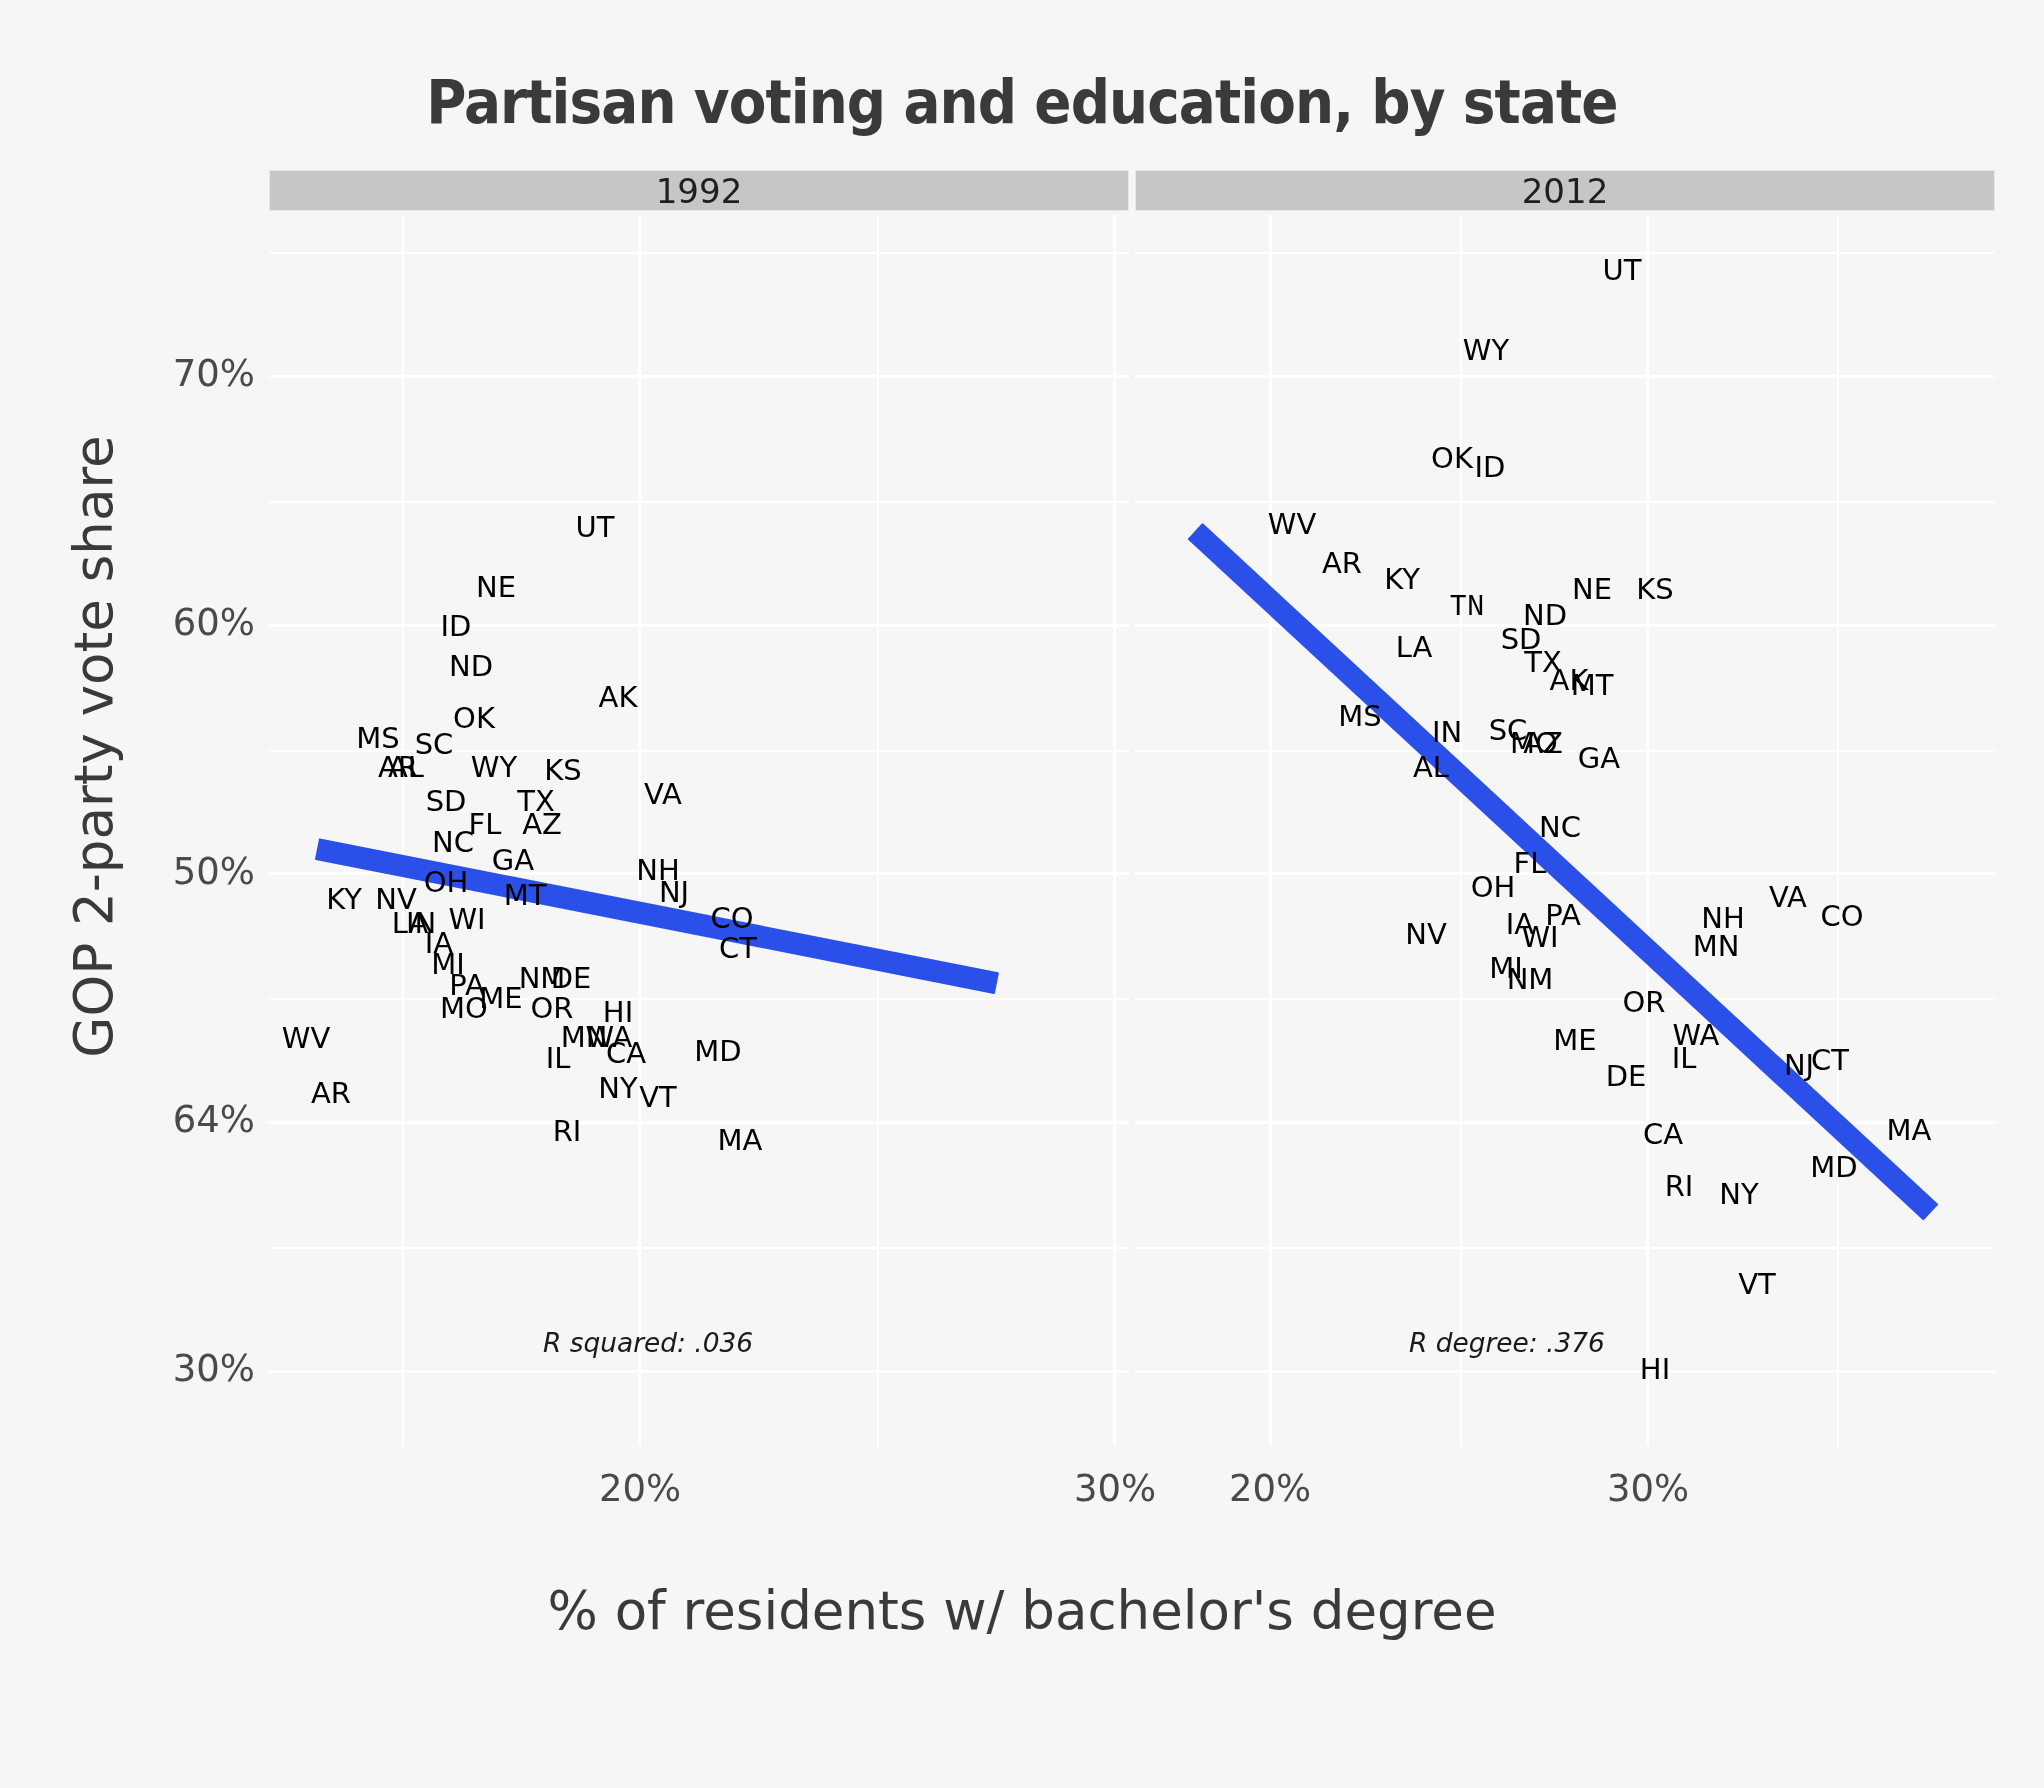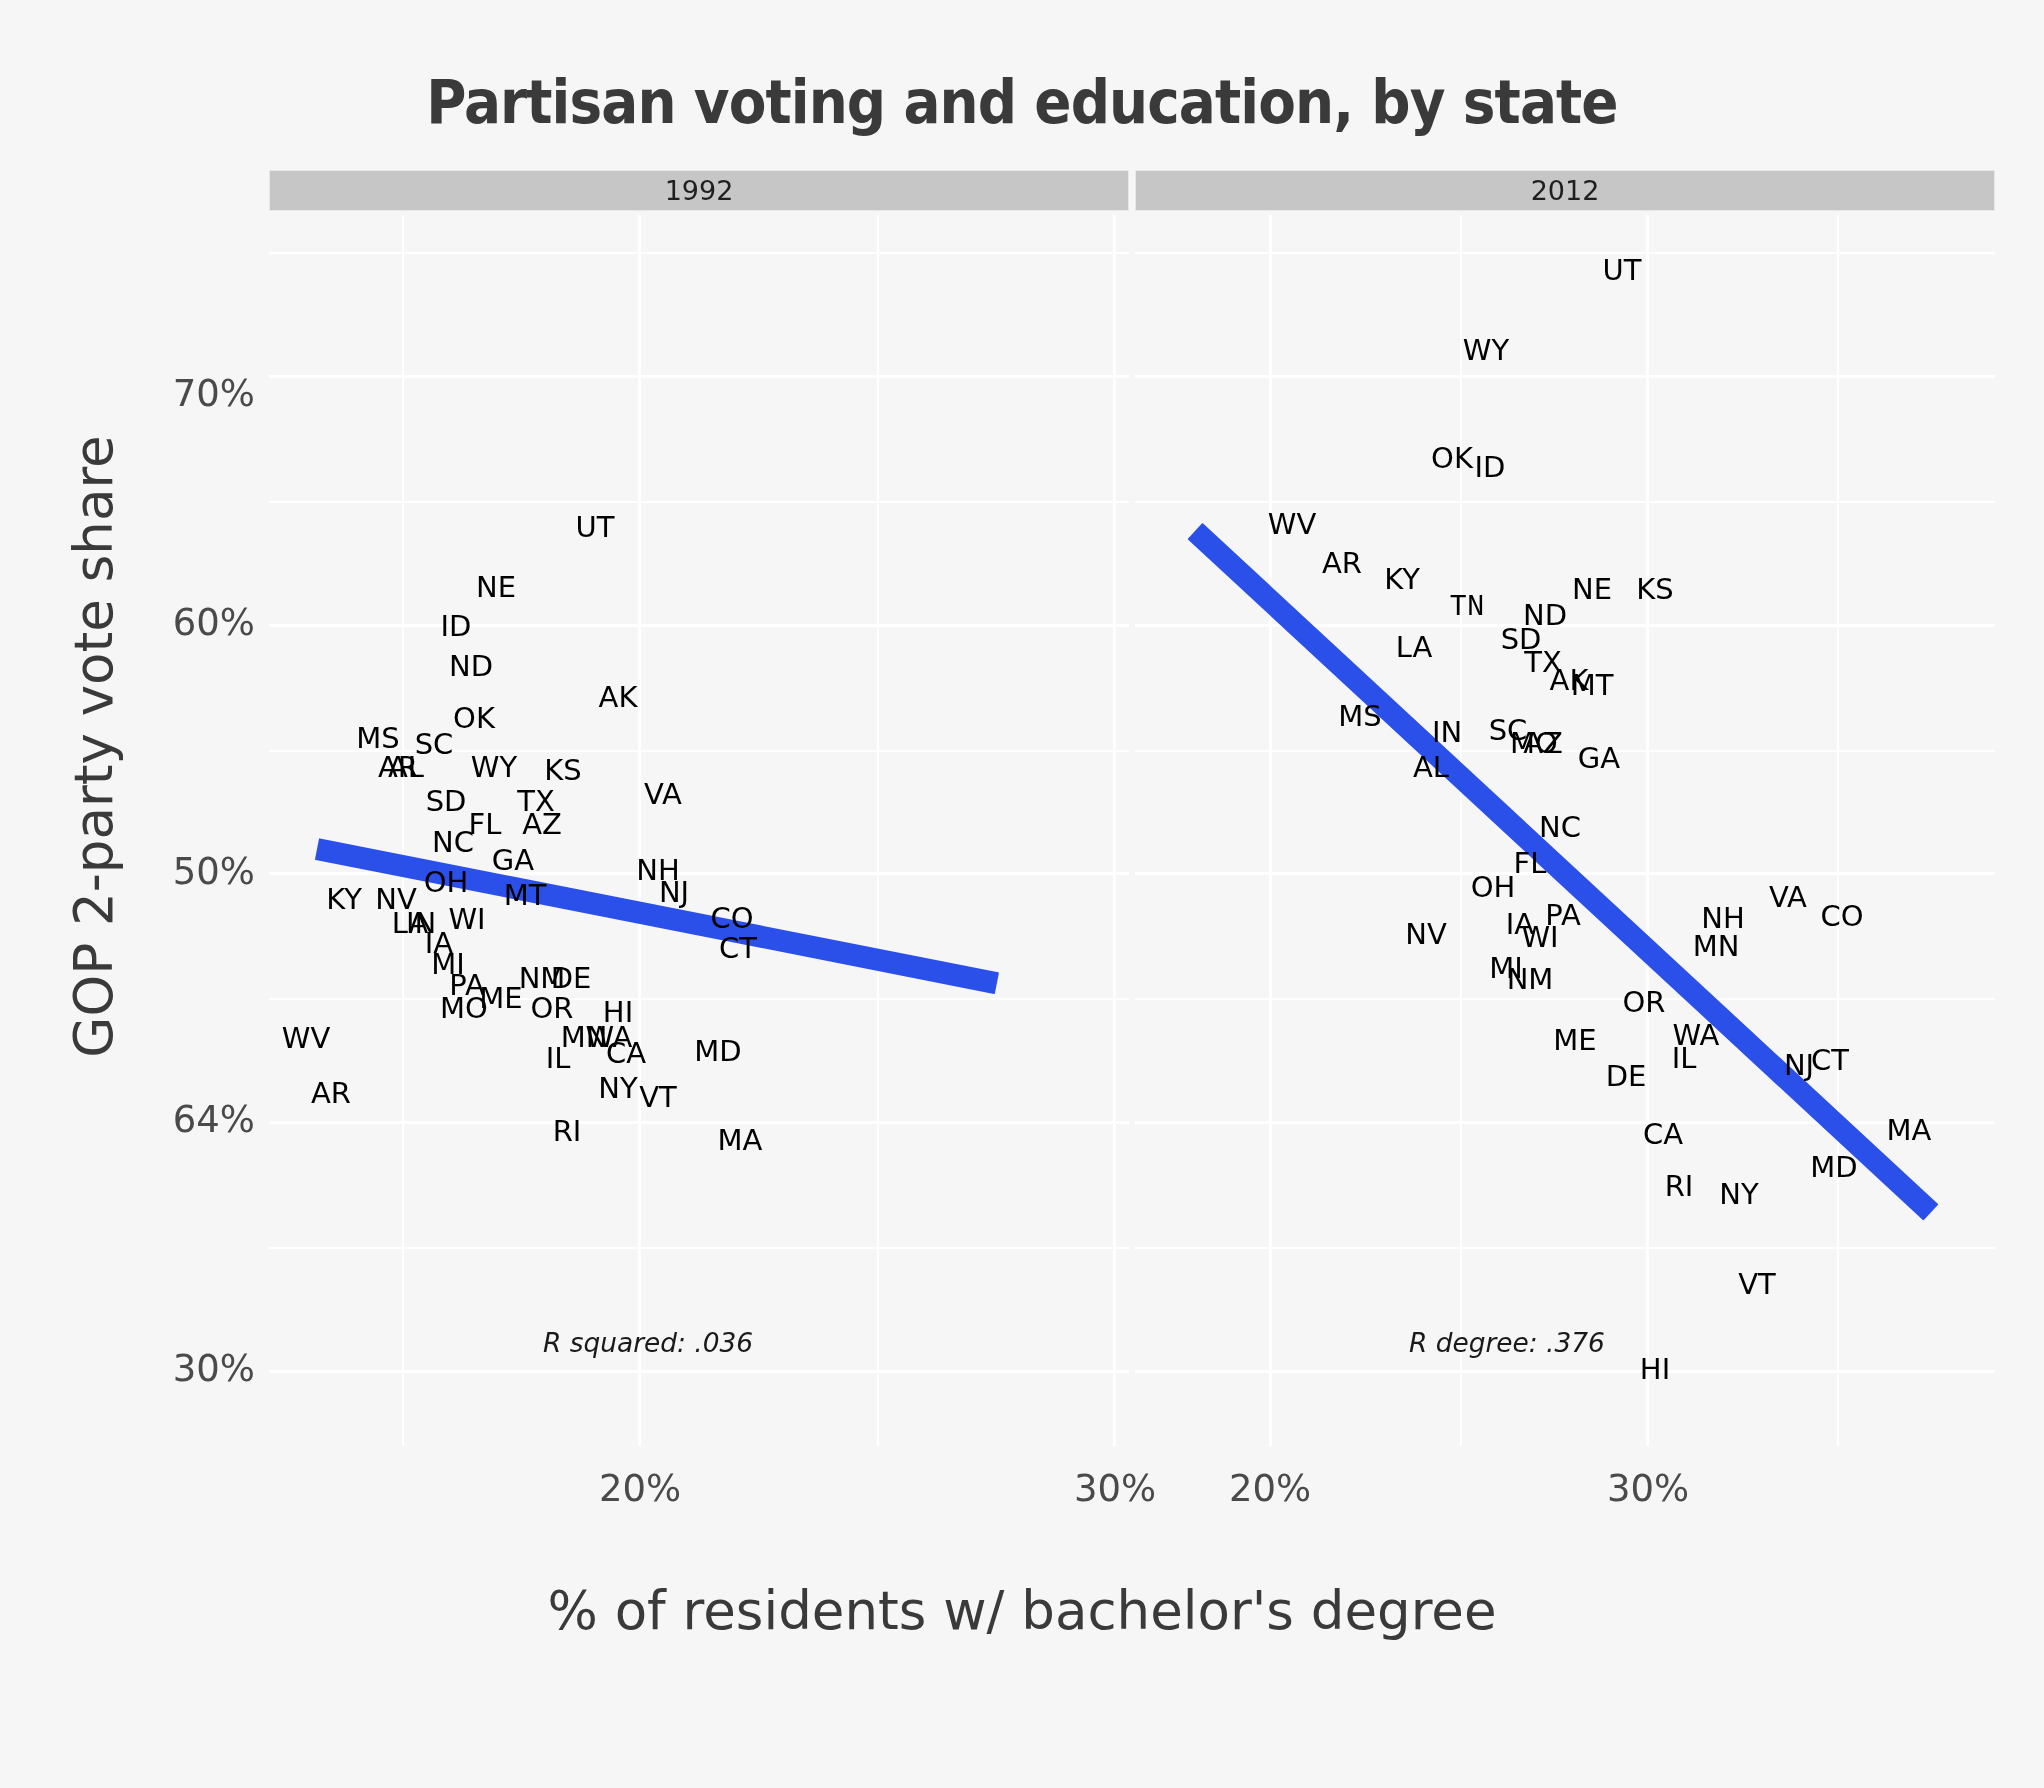--- a/index.html
+++ b/index.html
@@ -57,21 +57,21 @@
   }
 
   
   .strip{
     position:absolute;
     height:41px;
     background:#c6c6c6;
     border:0.9px solid #e8e8e8;
     box-sizing:border-box;
     display:flex;align-items:center;justify-content:center;
-    font-size:27px;
+    font-size:34px;
     color:#1f1f1f;
   }
   #strip-1992{left:269px;top:170px;width:860px;}
   #strip-2012{left:1135px;top:170px;width:860px;}
 
   
   .panel{
     position:absolute;
     top:215px;
     height:1231px;
@@ -282,21 +282,21 @@
       <div class="state-label" style="left: 622px; top: 1069px;">VT</div>
       <div class="state-label" style="left: 520px; top: 1154px;">HI</div>
       <div class="rsq" style="left: 274px; top: 1112px;">R degree: .376</div>
     </div>
 
   <div id="ytick-layer">
       <div class="ytick-wrap" style="top: 1347px;">30%</div>
       <div class="ytick-wrap" style="top: 1098px;">64%</div>
       <div class="ytick-wrap" style="top: 850px;">50%</div>
       <div class="ytick-wrap" style="top: 601px;">60%</div>
-      <div class="ytick-wrap" style="top: 372px; text-align: right;">70%</div>
+      <div class="ytick-wrap" style="top: 352px; text-align: right;">70%</div>
     </div>
   <div id="xtick-layer">
       <div class="xtick" style="left: 572px;">20%</div>
       <div class="xtick" style="left: 1047px;">30%</div>
       <div class="xtick" style="left: 1202px;">20%</div>
       <div class="xtick" style="left: 1580px;">30%</div>
     </div>
 
 </div>
 

